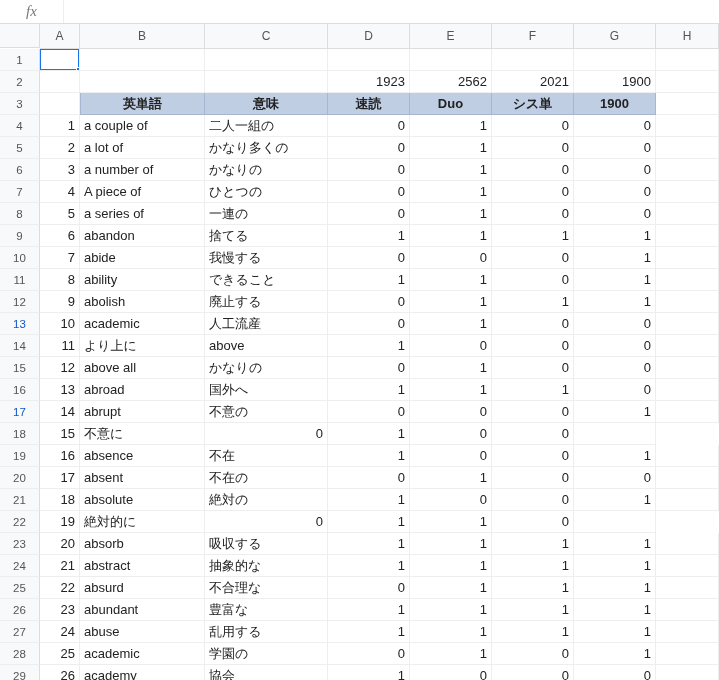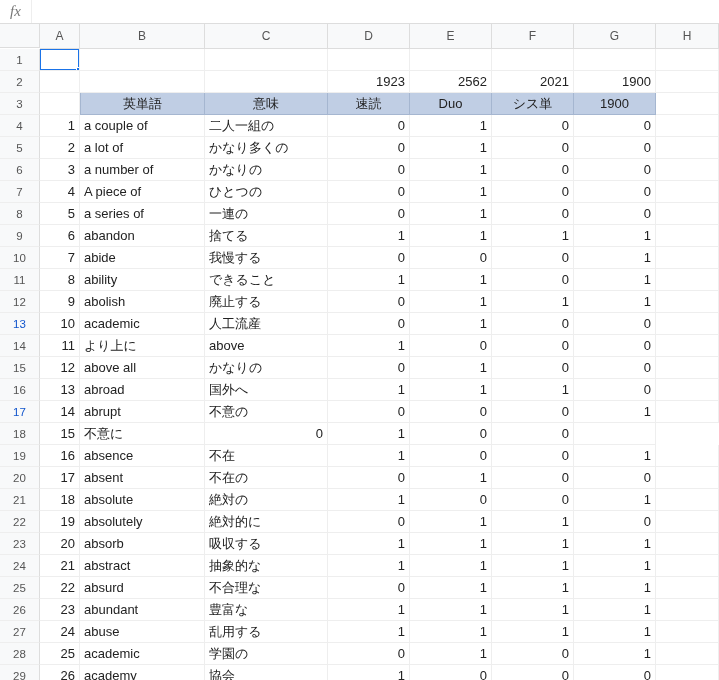--- a/index.html
+++ b/index.html
@@ -16,21 +16,21 @@
     align-items: center;
     height: 24px;
     border-bottom: 1px solid #ddd;
     background: #fff;
   }
   .fx-label {
     font-style: italic;
     font-family: "Times New Roman", serif;
     color: #777;
     font-size: 15px;
-    padding: 0 10px;
+    padding: 0 26px;
     border-right: 1px solid #eee;
     height: 100%;
     display: flex;
     align-items: center;
   }
   .fx-input {
     flex: 1;
     border: none;
     outline: none;
     font-size: 13px;
@@ -80,20 +80,21 @@
     overflow: hidden;
     font-size: 13px;
   }
   .cell.num { text-align: right; }
   .row.header-row .cell.hdr {
     background: #c0cee4;
     border-right: 1px solid #a5b6d0;
     border-bottom: 1px solid #a5b6d0;
     text-align: center;
     color: #222;
+    font-weight: bold;
   }
   .row.header-row .cell.hdr.first { border-left: 1px solid #a5b6d0; }
 
   .active-cell {
     outline: 2px solid #1a73e8;
     outline-offset: -1px;
   }
   .active-handle {
     position: absolute;
     width: 6px; height: 6px;
@@ -364,21 +365,20 @@
           <div class="cell">absolute</div>
           <div class="cell">絶対の</div>
           <div class="cell num">1</div>
           <div class="cell num">0</div>
           <div class="cell num">0</div>
           <div class="cell num">1</div>
           <div class="cell"></div>
         </div>
         <div class="row">
           <div class="cell num">19</div>
-          <div class="cell">absolutely</div>
           <div class="cell">絶対的に</div>
           <div class="cell num">0</div>
           <div class="cell num">1</div>
           <div class="cell num">1</div>
           <div class="cell num">0</div>
           <div class="cell"></div>
         </div>
         <div class="row">
           <div class="cell num">20</div>
           <div class="cell">absorb</div>

